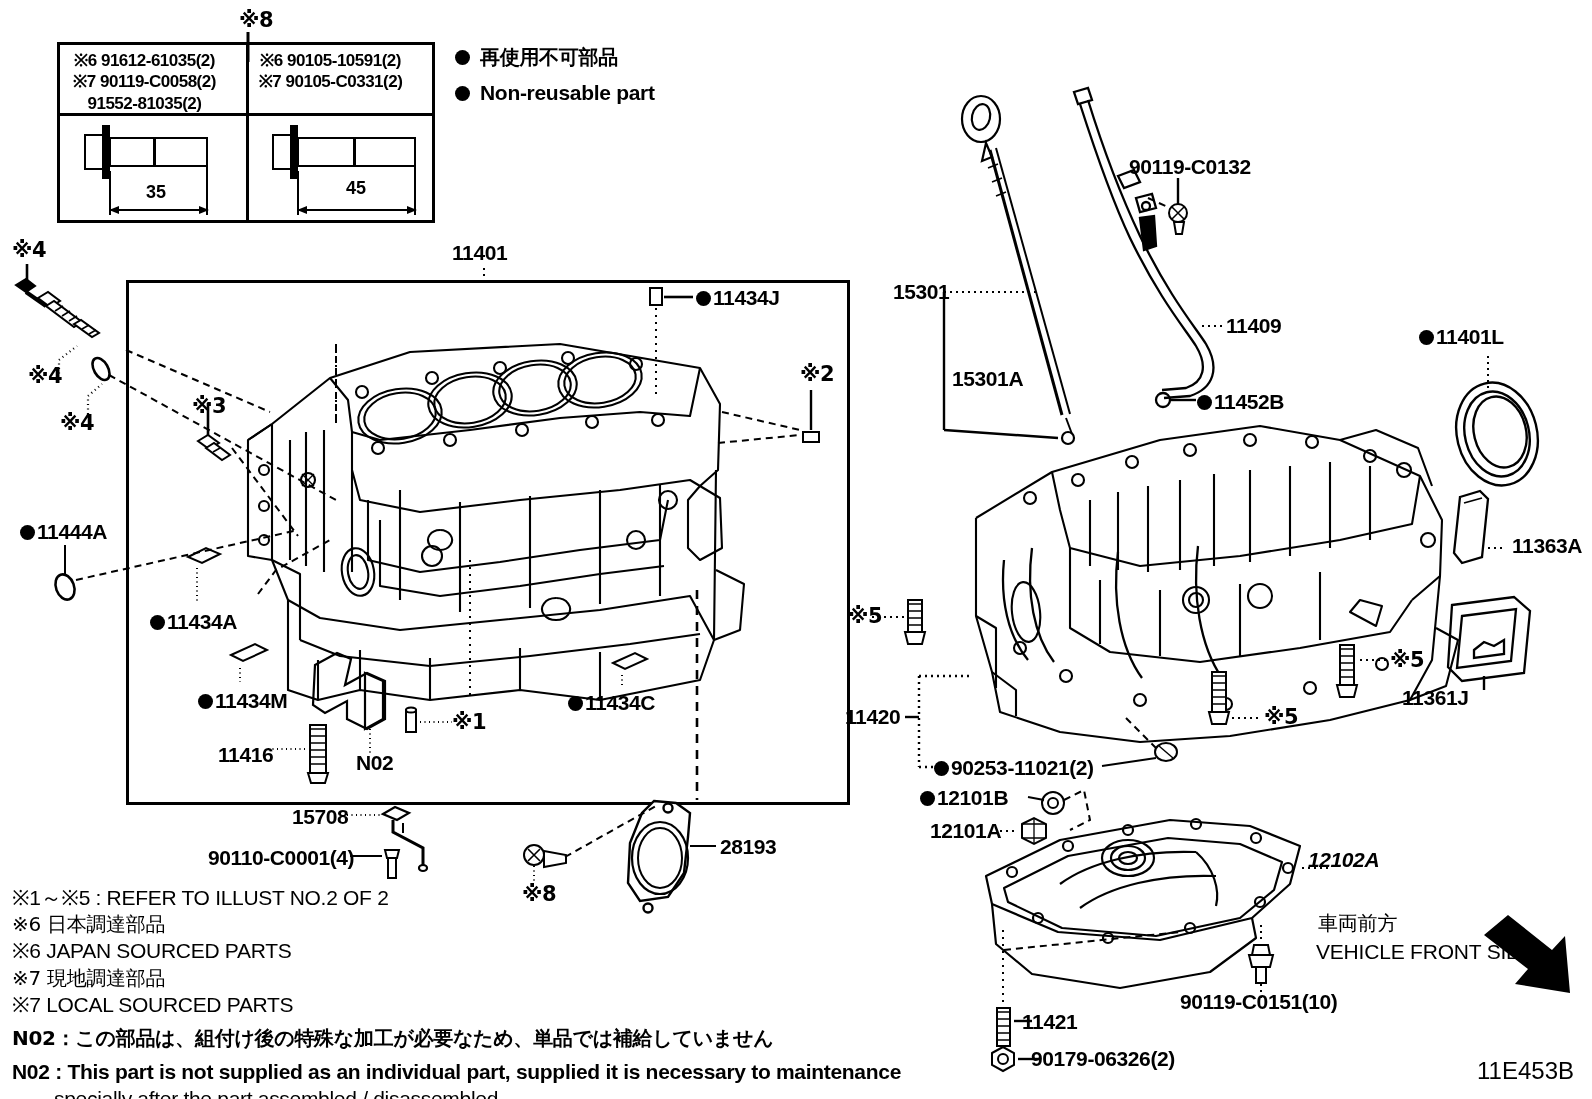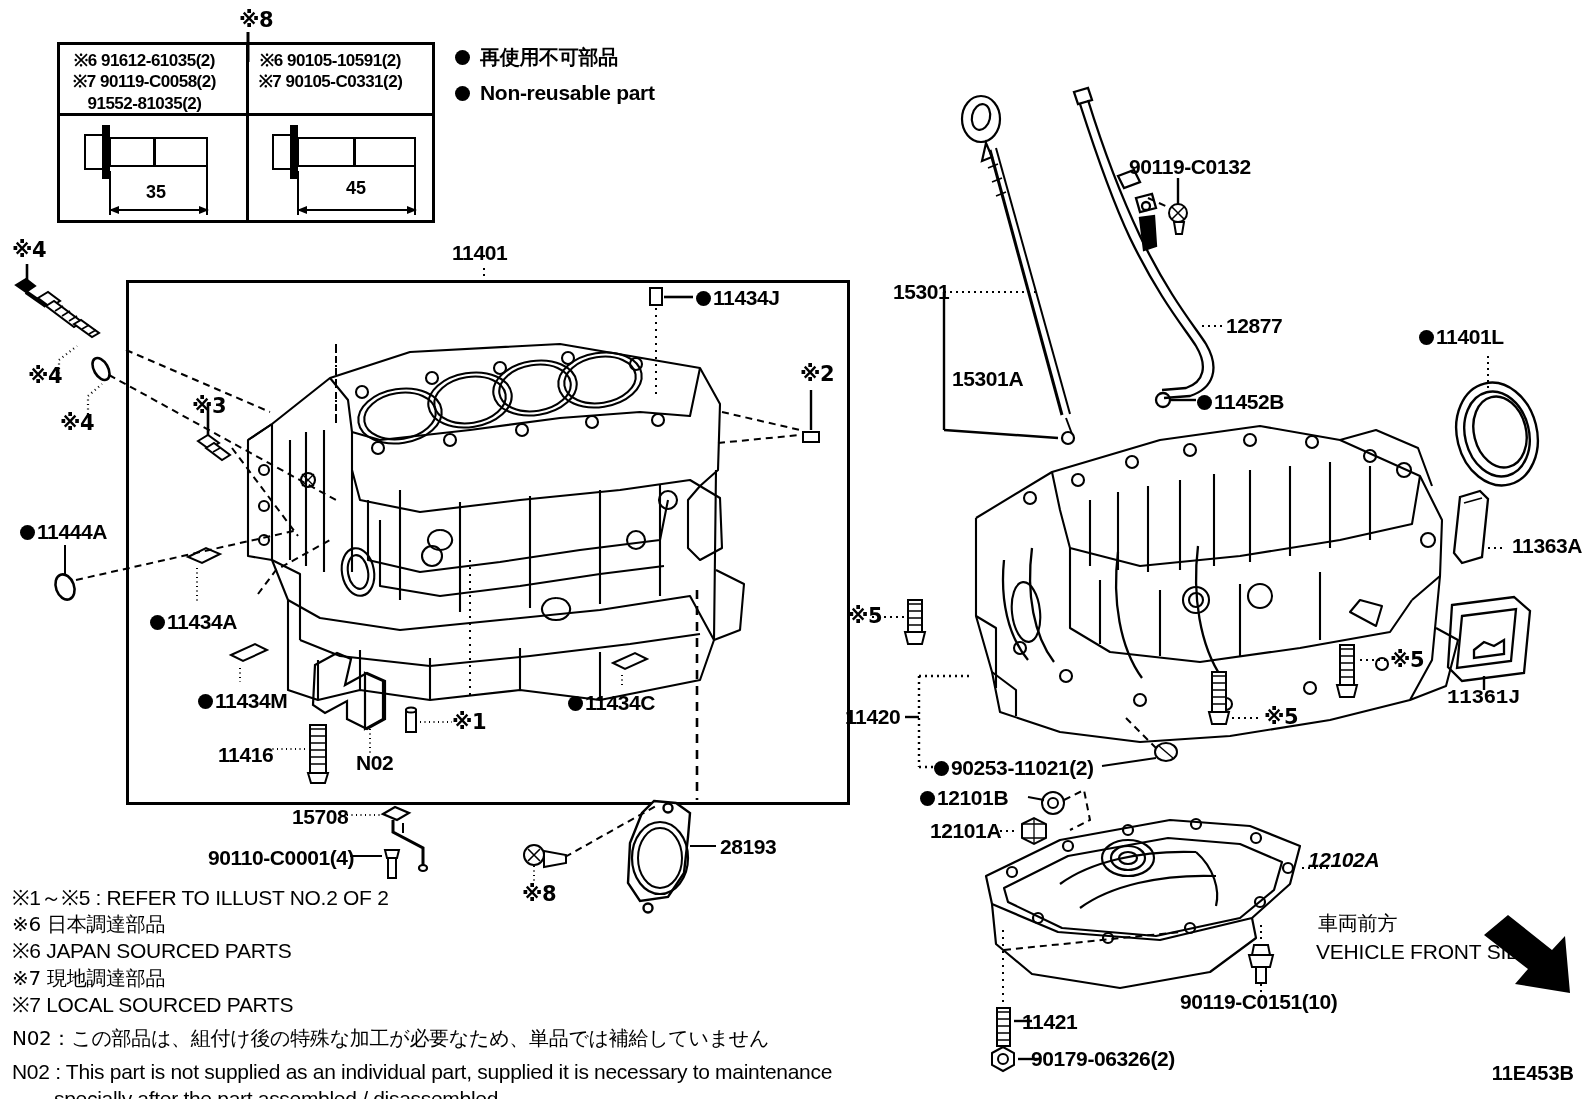--- a/index.html
+++ b/index.html
@@ -116,29 +116,29 @@
   #notes {
     position: absolute;
     left: 12px; top: 884px;
     width: 780px;
   }
   #notes .line {
     font-size: 21px; line-height: 1.30;
     white-space: nowrap; letter-spacing: -0.3px;
   }
   #notes .line.jp { font-family: "DejaVu Sans", sans-serif; font-size: 20px; }
-  #notes .n02 { margin-top: 7px; }
+  #notes .n02 { margin-top: 7px; font-weight: bold; }
   #notes .cont { padding-left: 42px; }
 
   
   #art { position: absolute; left: 0; top: 0; }
 
   #diagram-code {
     position: absolute; right: 18px; bottom: 14px;
-    font-weight: bold; font-size: 20px; letter-spacing: 0px;
+    font-weight: normal; font-size: 24px; letter-spacing: 0px;
   }
 </style>
 </head>
 <body>
 
 <div id="page">
 
   <div class="lbl kome" style="left:239px; top:10px;">※8</div>
   <svg width="6" height="30" style="position:absolute; left:245px; top:32px;">
     <line x1="3" y1="0" x2="3" y2="30" stroke="#000" stroke-width="3"></line>
@@ -635,32 +635,32 @@
 
   <div class="lbl" style="left:218px; top:744px;">11416</div>
   <div class="lbl" style="left:356px; top:752px;">N02</div>
   <div class="lbl" style="left:292px; top:806px;">15708</div>
   <div class="lbl" style="left:208px; top:847px;">90110-C0001(4)</div>
   <div class="lbl" style="left:720px; top:836px;">28193</div>
 
   <div class="lbl" style="left:893px; top:281px;">15301</div>
   <div class="lbl" style="left:952px; top:368px;">15301A</div>
   <div class="lbl" style="left:1129px; top:156px;">90119-C0132</div>
-  <div class="lbl" style="left:1226px; top:315px;">12877</div>
+  <div class="lbl" style="left:1226px; top:315px;">11409</div>
 
   <div class="lbl" style="left:1197px; top:391px;">
     <span class="dot"></span><span>11452B</span>
   </div>
 
   <div class="lbl" style="left:1419px; top:326px;">
     <span class="dot"></span><span>11401L</span>
   </div>
 
   <div class="lbl" style="left:1512px; top:535px;">11363A</div>
-  <div class="lbl" style="left:1447px; top:687px;font-family:Liberation Mono, monospace;">11361J</div>
+  <div class="lbl" style="left:1402px; top:687px;">11361J</div>
   <div class="lbl" style="left:845px; top:706px;">11420</div>
 
   <div class="lbl" style="left:934px; top:757px;">
     <span class="dot"></span><span>90253-11021(2)</span>
   </div>
 
   <div class="lbl" style="left:920px; top:787px;">
     <span class="dot"></span><span>12101B</span>
   </div>
 

